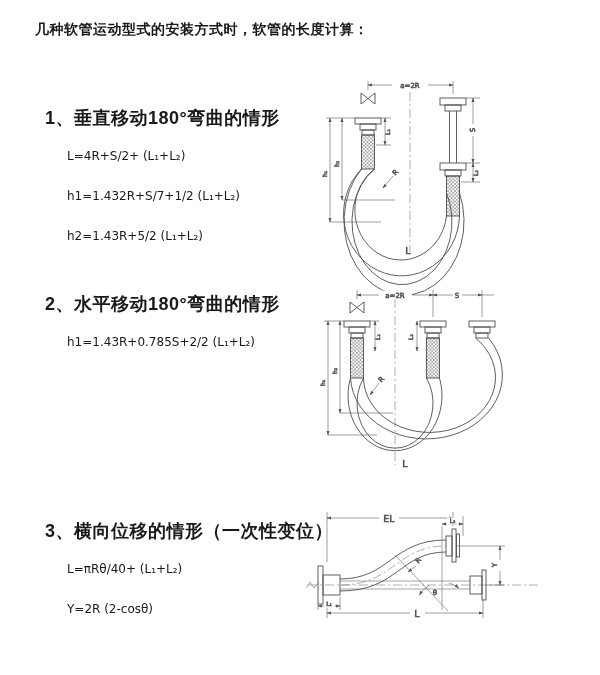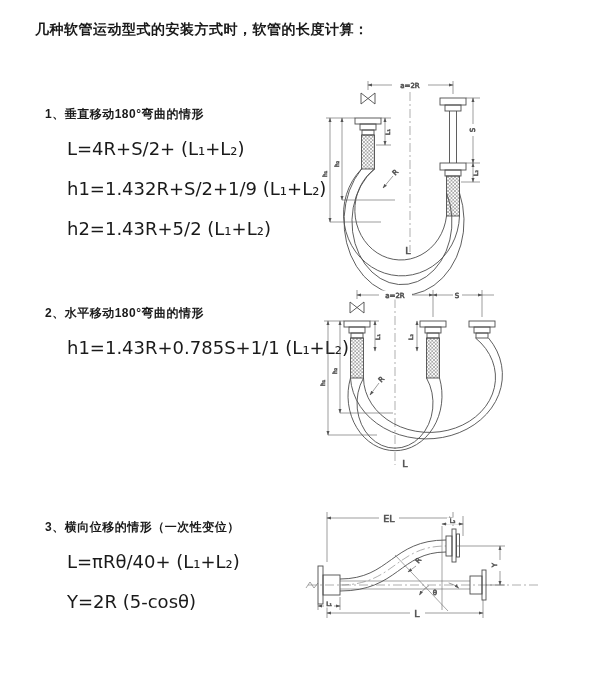--- a/index.html
+++ b/index.html
@@ -1,22 +1,22 @@
 <!DOCTYPE html>
 <html><head>
 <meta charset="utf-8">
 <style>
   html,body{margin:0;padding:0;background:#ffffff;}
   .page{position:relative;width:600px;height:675px;background:#fff;overflow:hidden;
         font-family:"Liberation Sans","DejaVu Sans",sans-serif;color:#1a1a1a;padding-left:44px;}
   .doc-title{position:absolute;left:35px;top:21px;font-size:14px;font-weight:700;letter-spacing:.5px;}
   .sec{position:absolute;left:45px;}
-  #sec1{top:106px}#sec2{top:305px}#sec3{top:519px}
-  .sec-heading{font-size:12px;font-weight:700;letter-spacing:.5px;margin:0 0 9px 0;}
-  .formula{font-family:"DejaVu Sans","Liberation Sans",sans-serif;font-size:18px;
+  #sec1{top:106px}#sec2{top:292px}#sec3{top:519px}
+  .sec-heading{font-size:18px;font-weight:700;letter-spacing:.5px;margin:0 0 9px 0;}
+  .formula{font-family:"DejaVu Sans","Liberation Sans",sans-serif;font-size:12px;
            margin-left:22px;line-height:28px;white-space:pre;margin-top:12px;}
   svg.diag{position:absolute;overflow:visible;}
   #d1{left:315px;top:72px;width:285px;height:185px;}
   #d2{left:315px;top:283px;width:285px;height:190px;}
   #d3{left:300px;top:498px;width:300px;height:160px;}
   .dln{stroke:#4d4d4d;stroke-width:.9;fill:none;}
   .thin{stroke:#6a6a6a;stroke-width:.6;fill:none;}
   .cl{stroke:#7a7a7a;stroke-width:.6;fill:none;stroke-dasharray:9 3 2 3;}
   .dim{stroke:#5a5a5a;stroke-width:.6;fill:none;}
   .lbl{font-family:"DejaVu Sans",sans-serif;font-size:7px;fill:#333;}
@@ -27,33 +27,33 @@
 </head>
 <body>
 
 <div class="page">
 
   <div class="doc-title">几种软管运动型式的安装方式时，软管的长度计算：</div>
 
   <section class="sec" id="sec1">
     <div class="sec-heading">1、垂直移动180°弯曲的情形</div>
     <div class="formula">L=4R+S/2+ (L₁+L₂)</div>
-    <div class="formula">h1=1.432R+S/2+1/9 (L₁+L₂)</div>
+    <div class="formula">h1=1.432R+S/7+1/2 (L₁+L₂)</div>
     <div class="formula">h2=1.43R+5/2 (L₁+L₂)</div>
   </section>
 
   <section class="sec" id="sec2">
     <div class="sec-heading">2、水平移动180°弯曲的情形</div>
-    <div class="formula">h1=1.43R+0.785S+1/1 (L₁+L₂)</div>
+    <div class="formula">h1=1.43R+0.785S+2/2 (L₁+L₂)</div>
   </section>
 
   <section class="sec" id="sec3">
     <div class="sec-heading">3、横向位移的情形（一次性变位）</div>
     <div class="formula">L=πRθ/40+ (L₁+L₂)</div>
-    <div class="formula">Y=2R (5-cosθ)</div>
+    <div class="formula">Y=2R (2-cosθ)</div>
   </section>
 
   <svg class="diag" id="d1" viewBox="0 0 285 185">
     <defs>
       <marker id="ar1" viewBox="0 0 8 8" refX="7" refY="4" markerWidth="8" markerHeight="8" orient="auto-start-reverse">
         <path d="M0 1.4 L8 4 L0 6.6 Z" fill="#555"></path>
       </marker>
       <pattern id="braid1" width="3.5" height="3.5" patternUnits="userSpaceOnUse">
         <path d="M0 0 L3.5 3.5 M3.5 0 L0 3.5" stroke="#666" stroke-width="0.5"></path>
       </pattern>

